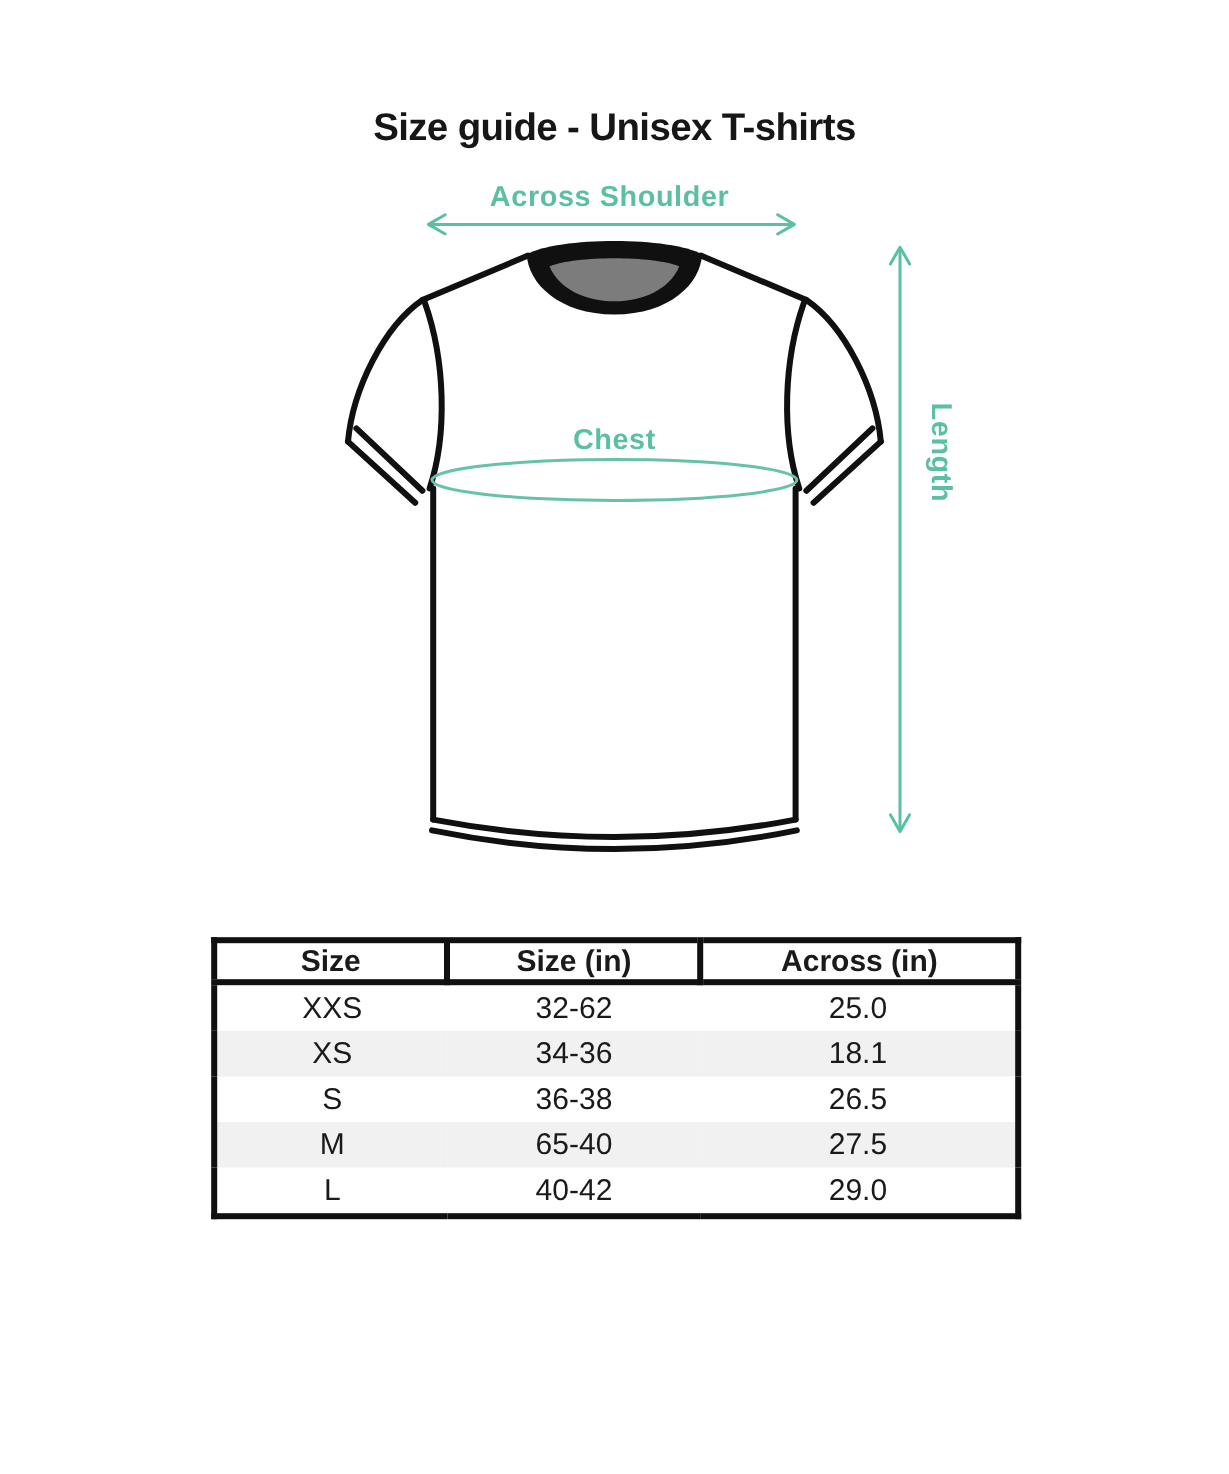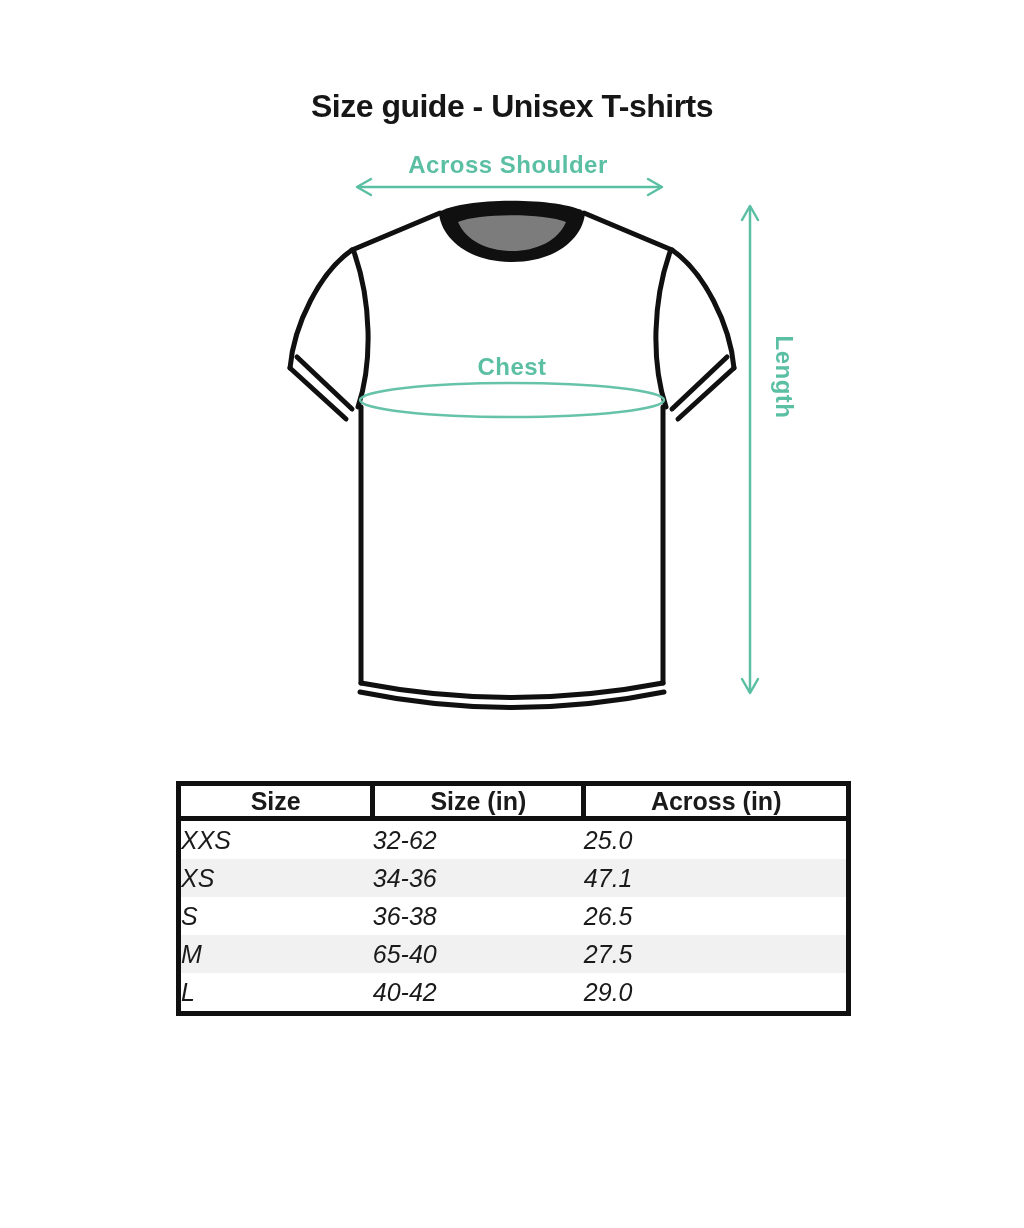--- a/index.html
+++ b/index.html
@@ -78,23 +78,22 @@
     padding: 0;
     font-weight: bold;
     text-align: center;
     background: #ffffff;
   }
   .size-table th:first-child { border-left: none; }
   .size-table th:last-child { border-right: none; }
   .size-table td {
     height: 38px;
     padding: 0;
-    text-align: left;
+    text-align: center;
     border: none;
-    font-style: italic;
   }
   .size-table tbody tr:nth-child(even) td {
     background: #f1f1f1;
   }
   .col-size   { width: 29%; }
   .col-chest  { width: 31.5%; }
   .col-length { width: 39.5%; }
 </style>
 </head>
 <body>
@@ -164,21 +163,21 @@
     </thead>
     <tbody>
       <tr>
         <td>XXS</td>
         <td>32-62</td>
         <td>25.0</td>
       </tr>
       <tr>
         <td>XS</td>
         <td>34-36</td>
-        <td>47.1</td>
+        <td>18.1</td>
       </tr>
       <tr>
         <td>S</td>
         <td>36-38</td>
         <td>26.5</td>
       </tr>
       <tr>
         <td>M</td>
         <td>65-40</td>
         <td>27.5</td>

